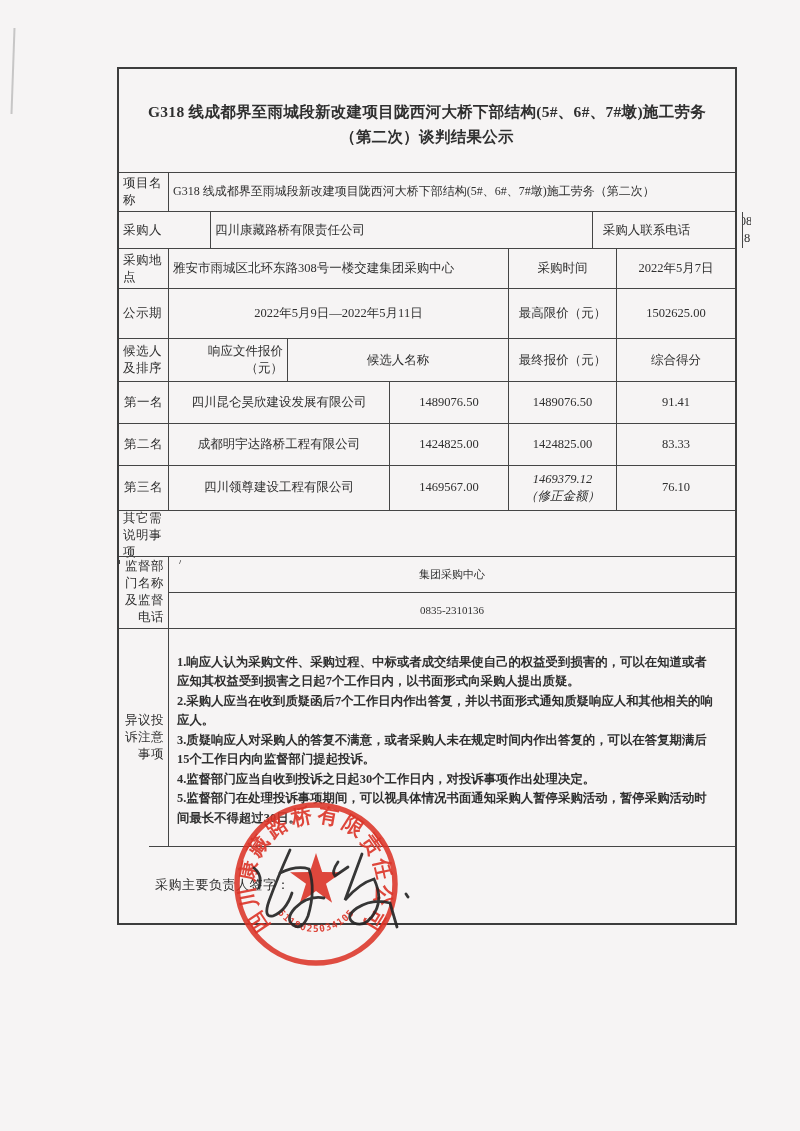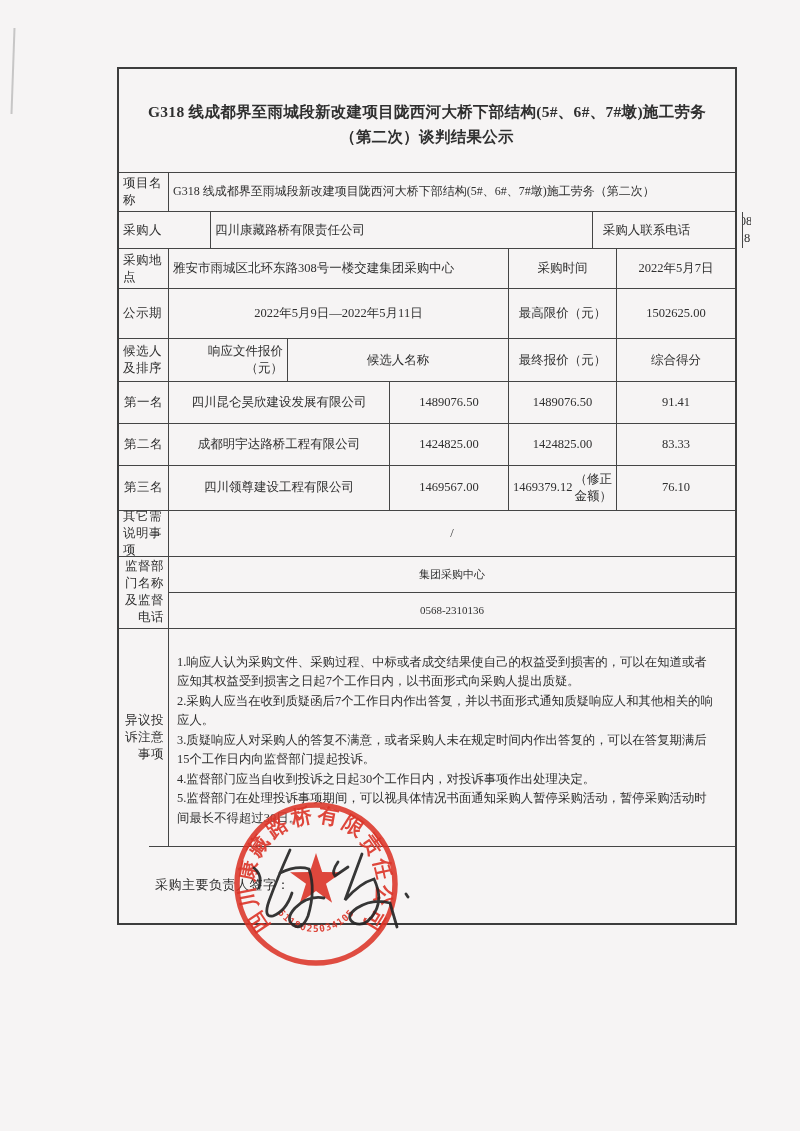--- a/index.html
+++ b/index.html
@@ -41,35 +41,35 @@
   .title-row{
     height:103px;align-items:center;justify-content:flex-end;display:flex;
     padding:14px 28px 6px 28px;box-sizing:border-box;
   }
   .title-text{
     font-weight:bold;font-size:15.5px;line-height:25px;text-align:center;
     letter-spacing:.3px;
   }
   .h-r1{height:40px;} .h-r2{height:37px;gap:42px;} .h-r3{height:40px;} .h-r4{height:50px;}
   .h-hdr{height:44px;} .h-c{height:42px;} .h-c3{height:45px;}
-  .h-other{height:46px;} .h-superv{height:72px;} .h-obj{height:220px;} .h-sign{height:77px;}
+  .h-other{height:46px;flex-direction:column;} .h-superv{height:72px;} .h-obj{height:220px;} .h-sign{height:77px;}
   .nowrap{white-space:nowrap;}
   .project-value{font-size:12px;letter-spacing:0;}
   .superv-content{flex:1 1 auto;display:flex;flex-direction:column;}
   .superv-sub{
     flex:1 1 50%;display:flex;align-items:center;justify-content:center;
     font-size:11px;box-sizing:border-box;
   }
   .superv-sub + .superv-sub{border-top:1.5px solid #454545;}
   .obj-content{
     flex:1 1 auto;border-left:1.5px solid #454545;box-sizing:border-box;
-    padding:24px 20px 6px 8px;font-size:12.4px;line-height:19.5px;text-align:left;
+    padding:24px 20px 6px 8px;font-size:12.4px;line-height:19.5px;text-align:left;font-weight:bold;
   }
   .obj-label{display:flex;align-items:center;justify-content:center;}
-  .two-line{display:flex;flex-direction:row;align-items:center;justify-content:center;}
+  .two-line{display:flex;flex-direction:column;align-items:center;justify-content:center;font-style:italic;}
   .sign-row{align-items:center;padding:0;margin-left:30px;}
   .sign-cell{
     flex:1 1 auto;display:flex;align-items:center;
     font-size:13px;padding-left:6px;letter-spacing:.5px;
   }
   .stamp-wrap{position:absolute;left:210px;top:778px;width:240px;height:212px;pointer-events:none;}
 </style>
 </head>
 <body>
 
@@ -144,21 +144,21 @@
 
   <div class="row h-other">
     <div class="cell left label-col">其它需说明事项</div>
     <div class="cell w-val">/</div>
   </div>
 
   <div class="row h-superv">
     <div class="cell label-col">监督部门名称及监督电话</div>
     <div class="superv-content" style="border-left:1.5px solid #454545;">
       <div class="superv-sub">集团采购中心</div>
-      <div class="superv-sub">0568-2310136</div>
+      <div class="superv-sub">0835-2310136</div>
     </div>
   </div>
 
   <div class="row h-obj">
     <div class="cell label-col obj-label" style="border-left:none;">异议投诉注意事项</div>
     <div class="obj-content">
       <div>1.响应人认为采购文件、采购过程、中标或者成交结果使自己的权益受到损害的，可以在知道或者应知其权益受到损害之日起7个工作日内，以书面形式向采购人提出质疑。</div>
       <div>2.采购人应当在收到质疑函后7个工作日内作出答复，并以书面形式通知质疑响应人和其他相关的响应人。</div>
       <div>3.质疑响应人对采购人的答复不满意，或者采购人未在规定时间内作出答复的，可以在答复期满后15个工作日内向监督部门提起投诉。</div>
       <div>4.监督部门应当自收到投诉之日起30个工作日内，对投诉事项作出处理决定。</div>

